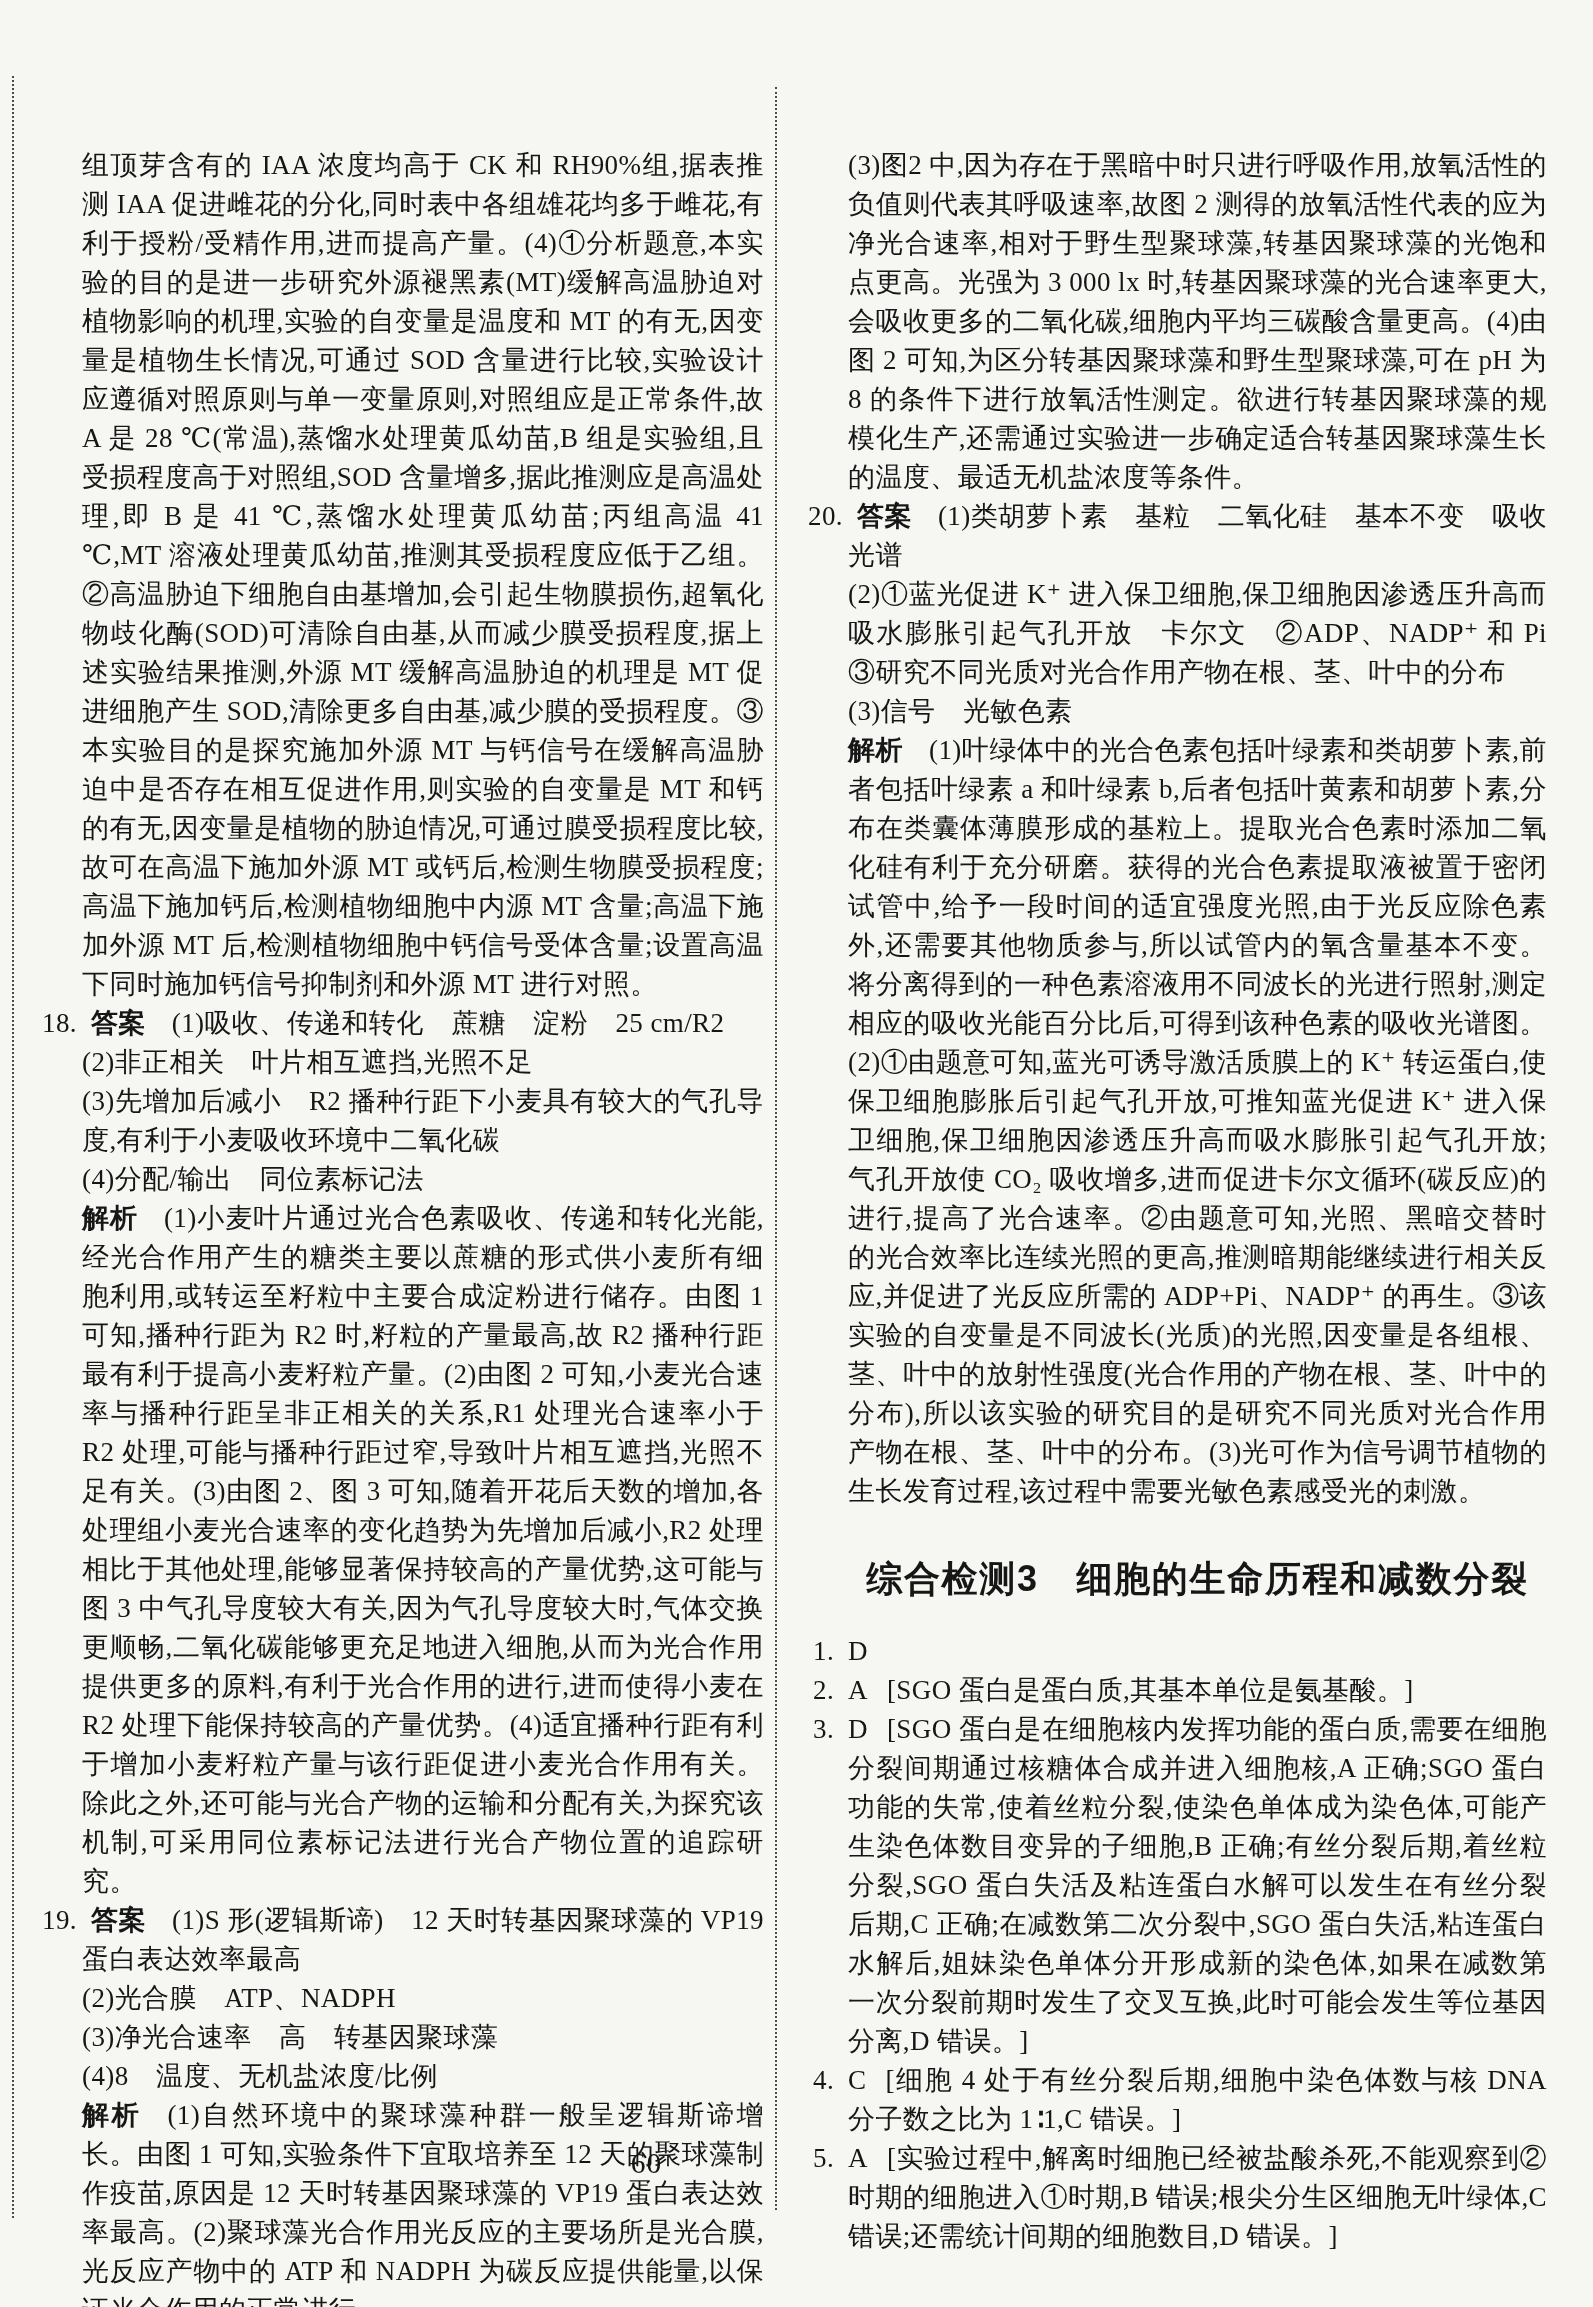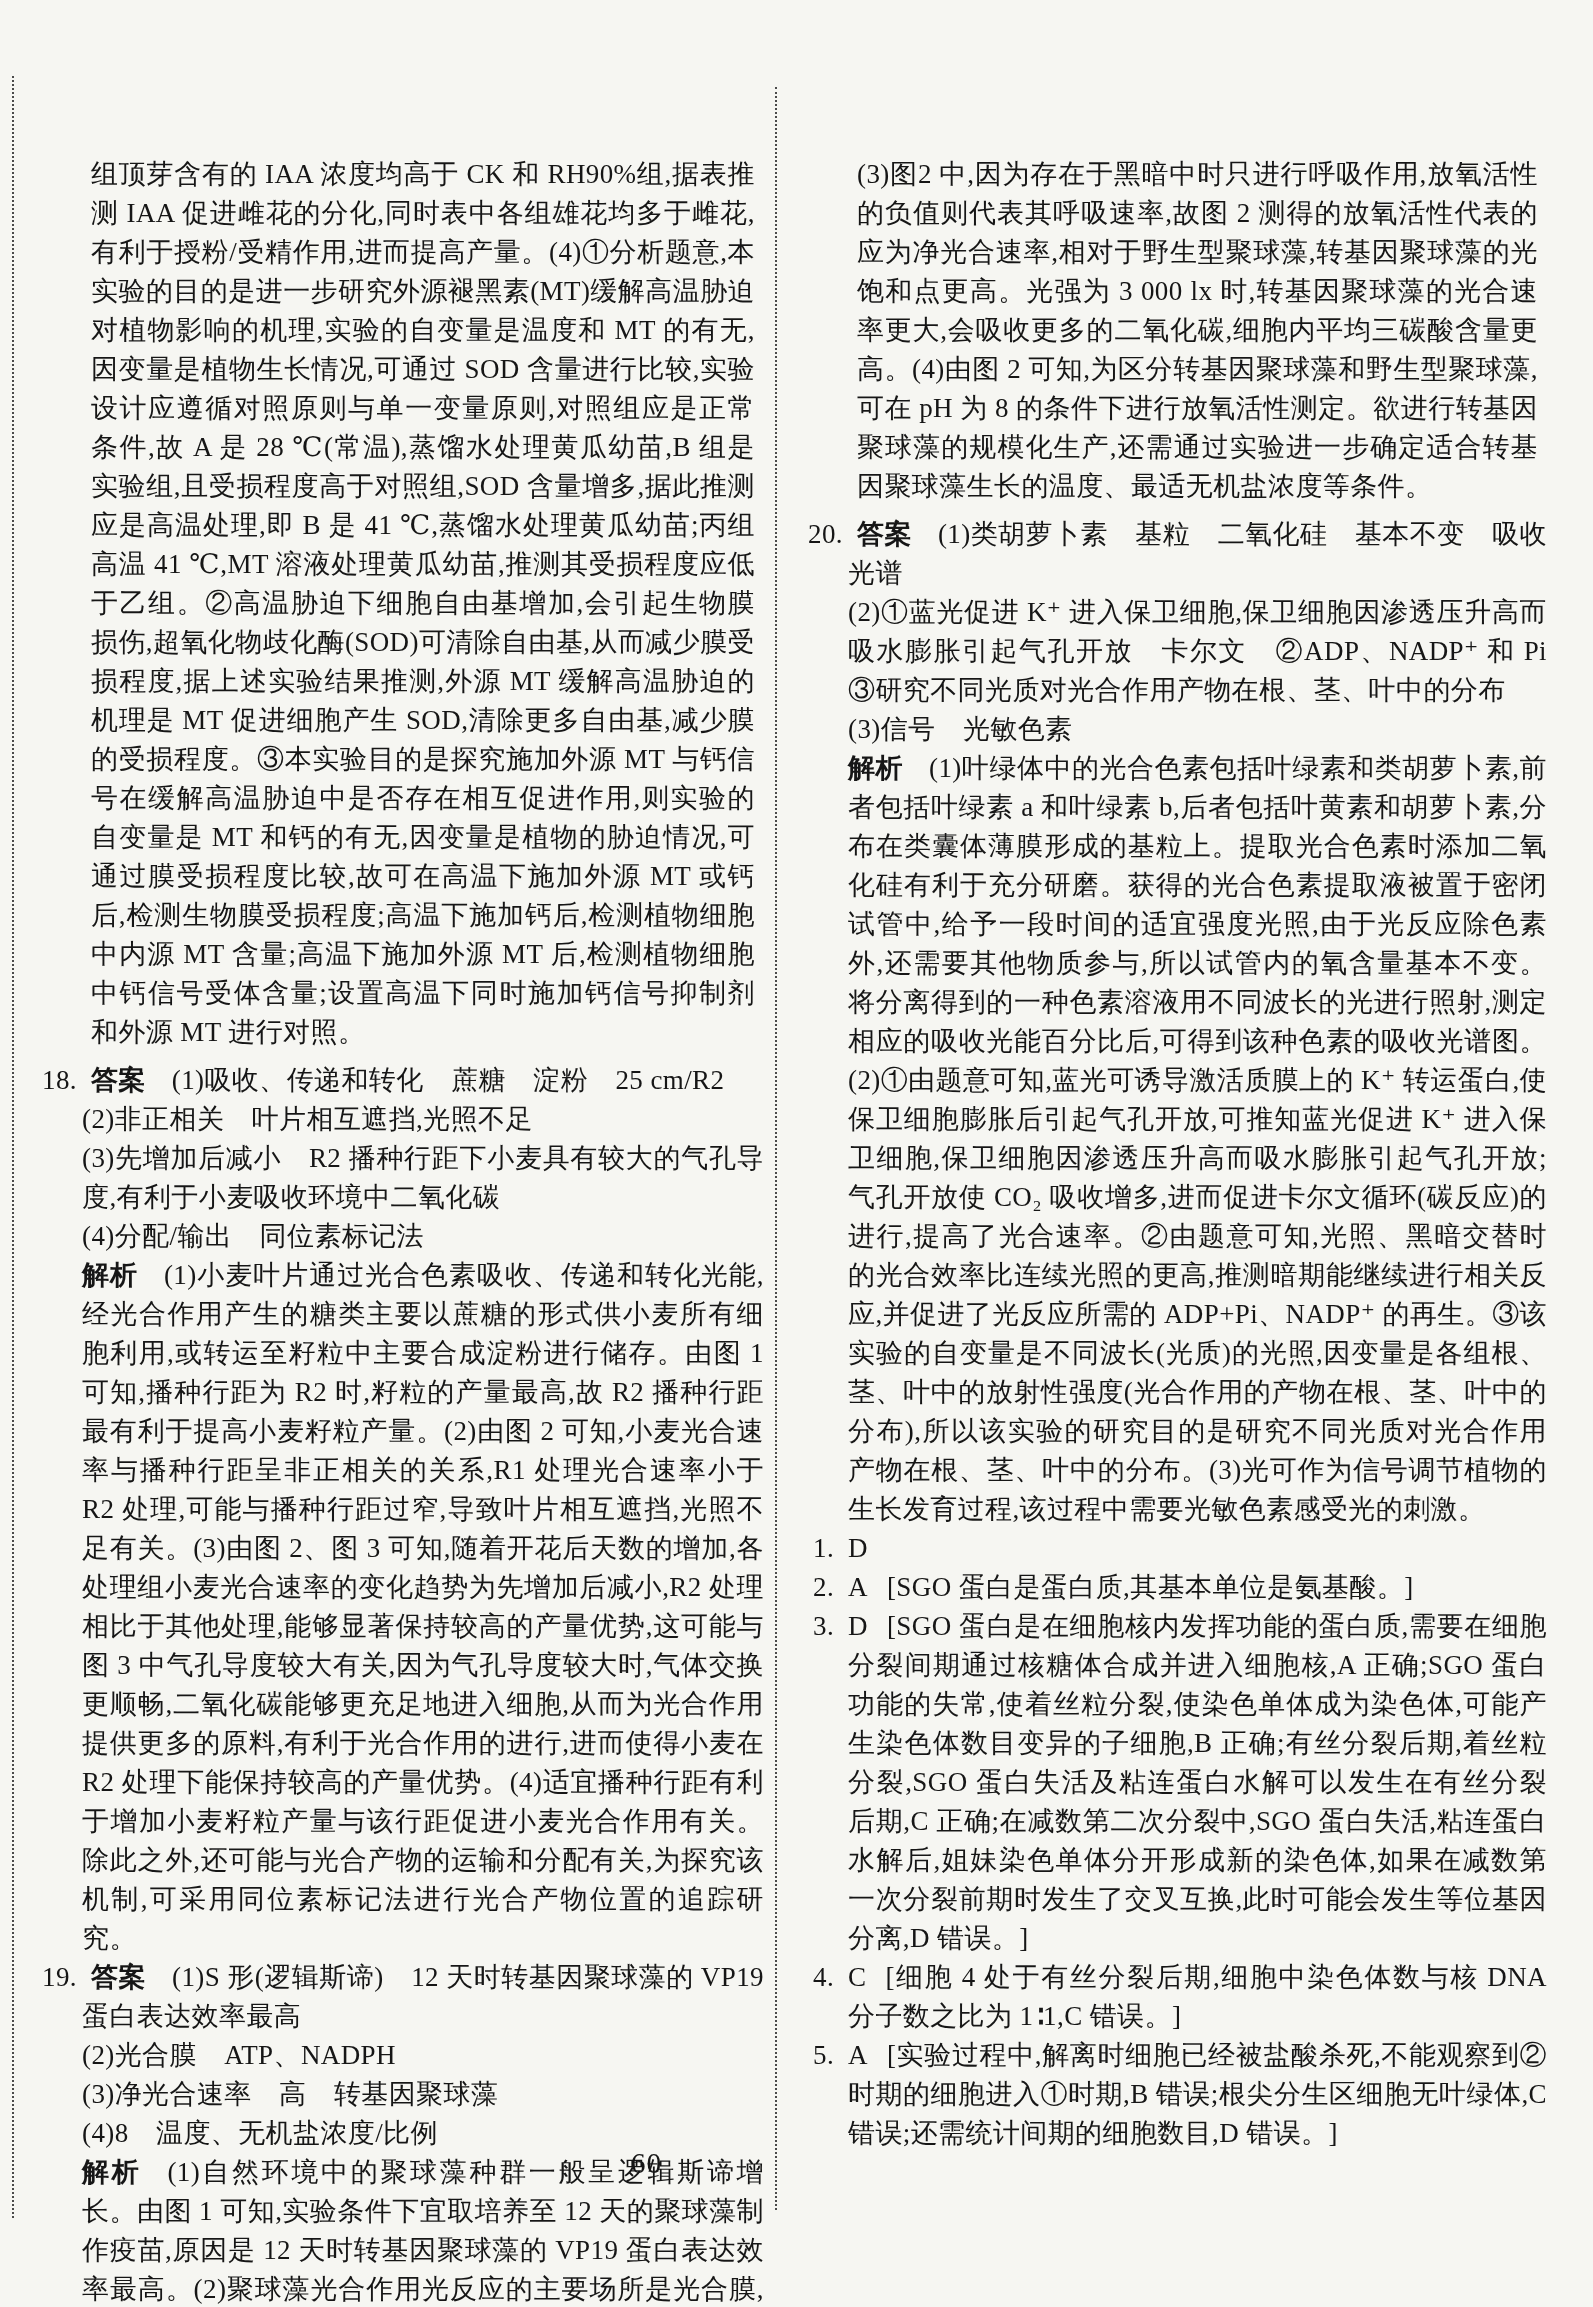--- a/index.html
+++ b/index.html
@@ -22,21 +22,21 @@
   .rule-mid  { left:775px; top:87px; height:2123px; }
   .col {
     position:absolute;
     font-size:27px;
     line-height:39px;
     text-align:justify;
     letter-spacing:0.4px;
   }
   .col-left  { left:82px;  top:146px; width:682px; }
   .col-right { left:848px; top:146px; width:699px; }
-  .para { margin:9px; }
+  .para { margin:0; }
   .line { margin:0; }
   .hang-item { text-indent:-40px; }
   .hang-mcq  { text-indent:-35px; }
   .num   { margin-right:14px; }
   .label {
     font-family:"Liberation Sans","DejaVu Sans",sans-serif;
     font-weight:700;
     margin-right:26px;
   }
   .ans { margin-right:19px; }
@@ -106,20 +106,21 @@
       <div class="line hang-item">
         <span class="num">20.</span><span class="label">答案</span><span>(1)类胡萝卜素　基粒　二氧化硅　基本不变　吸收光谱</span>
       </div>
       <div class="line">(2)①蓝光促进 K⁺ 进入保卫细胞,保卫细胞因渗透压升高而吸水膨胀引起气孔开放　卡尔文　②ADP、NADP⁺ 和 Pi　③研究不同光质对光合作用产物在根、茎、叶中的分布</div>
       <div class="line">(3)信号　光敏色素</div>
       <div class="line">
         <span class="label">解析</span><span>(1)叶绿体中的光合色素包括叶绿素和类胡萝卜素,前者包括叶绿素 a 和叶绿素 b,后者包括叶黄素和胡萝卜素,分布在类囊体薄膜形成的基粒上。提取光合色素时添加二氧化硅有利于充分研磨。获得的光合色素提取液被置于密闭试管中,给予一段时间的适宜强度光照,由于光反应除色素外,还需要其他物质参与,所以试管内的氧含量基本不变。将分离得到的一种色素溶液用不同波长的光进行照射,测定相应的吸收光能百分比后,可得到该种色素的吸收光谱图。(2)①由题意可知,蓝光可诱导激活质膜上的 K⁺ 转运蛋白,使保卫细胞膨胀后引起气孔开放,可推知蓝光促进 K⁺ 进入保卫细胞,保卫细胞因渗透压升高而吸水膨胀引起气孔开放;气孔开放使 CO₂ 吸收增多,进而促进卡尔文循环(碳反应)的进行,提高了光合速率。②由题意可知,光照、黑暗交替时的光合效率比连续光照的更高,推测暗期能继续进行相关反应,并促进了光反应所需的 ADP+Pi、NADP⁺ 的再生。③该实验的自变量是不同波长(光质)的光照,因变量是各组根、茎、叶中的放射性强度(光合作用的产物在根、茎、叶中的分布),所以该实验的研究目的是研究不同光质对光合作用产物在根、茎、叶中的分布。(3)光可作为信号调节植物的生长发育过程,该过程中需要光敏色素感受光的刺激。</span>
       </div>
     </div>
 
+    <div class="section-heading">综合检测3　细胞的生命历程和减数分裂</div>
 
     <div>
       <div class="line hang-mcq">
         <span class="num">1.</span><span class="ans">D</span><span></span>
       </div>
       <div class="line hang-mcq">
         <span class="num">2.</span><span class="ans">A</span><span>[SGO 蛋白是蛋白质,其基本单位是氨基酸。]</span>
       </div>
       <div class="line hang-mcq">
         <span class="num">3.</span><span class="ans">D</span><span>[SGO 蛋白是在细胞核内发挥功能的蛋白质,需要在细胞分裂间期通过核糖体合成并进入细胞核,A 正确;SGO 蛋白功能的失常,使着丝粒分裂,使染色单体成为染色体,可能产生染色体数目变异的子细胞,B 正确;有丝分裂后期,着丝粒分裂,SGO 蛋白失活及粘连蛋白水解可以发生在有丝分裂后期,C 正确;在减数第二次分裂中,SGO 蛋白失活,粘连蛋白水解后,姐妹染色单体分开形成新的染色体,如果在减数第一次分裂前期时发生了交叉互换,此时可能会发生等位基因分离,D 错误。]</span>

